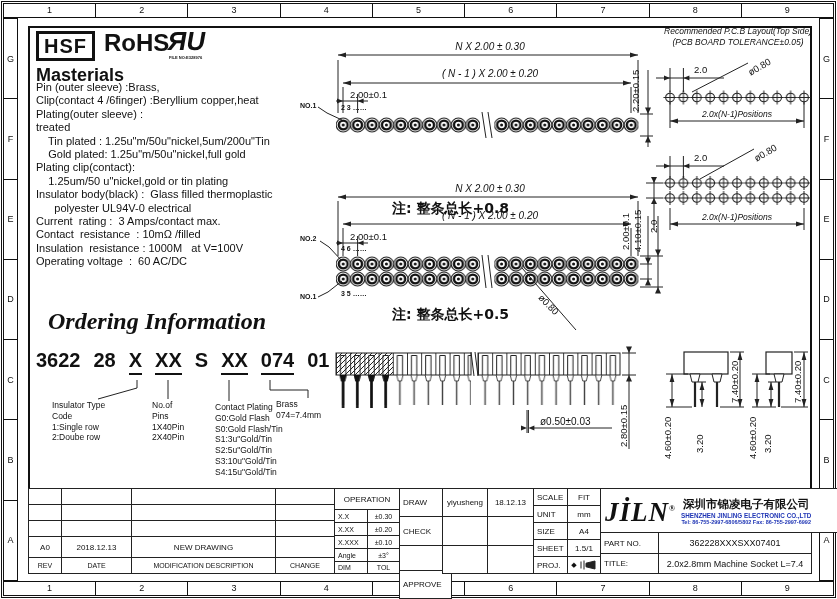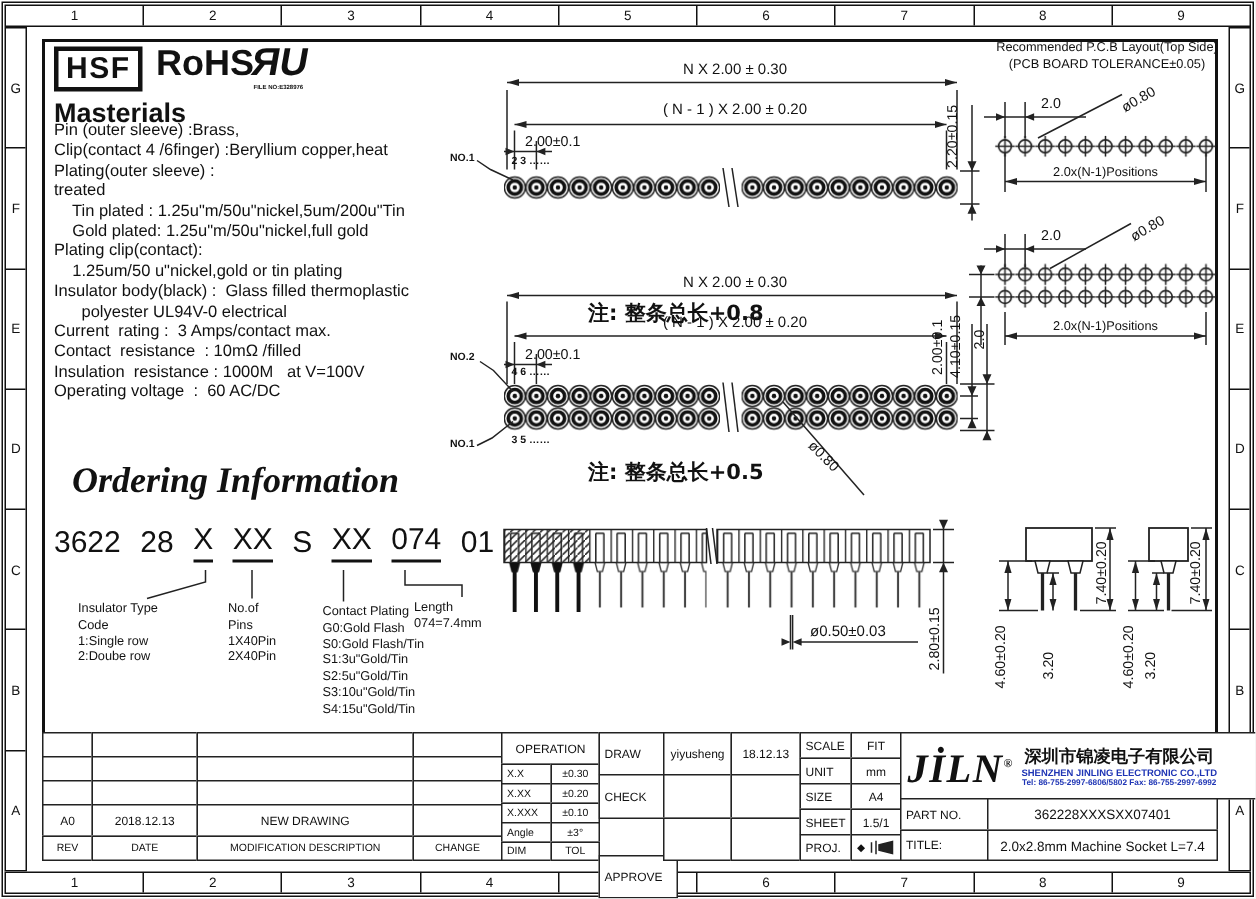--- a/index.html
+++ b/index.html
@@ -12,34 +12,34 @@
   .zone-v>div{flex:1;display:flex;align-items:center;justify-content:center;font-size:9px;border-bottom:1px solid #111;}
   .zone-v>div:last-child{border-bottom:none;}
   #frame{position:absolute;left:28px;top:26px;width:784px;height:548px;border:2px solid #111;box-sizing:border-box;}
   svg{position:absolute;left:0;top:0;}
   svg line, svg polyline{stroke:#222;stroke-width:1;fill:none;}
   svg polygon{fill:#222;}
   .lbl{position:absolute;font-size:10px;white-space:nowrap;color:#111;}
   .sm{font-size:8.5px;}
   .d9{font-size:9.5px;}
   .tiny{font-size:7px;font-weight:bold;}
-  .ctr{text-align:center;}
+  .ctr{text-align:center;font-style:italic;}
   .rl{position:absolute;font-size:9.5px;white-space:nowrap;color:#111;transform-origin:0 0;transform:rotate(-90deg);}
   .r45{position:absolute;font-size:9.5px;white-space:nowrap;transform-origin:0 0;transform:rotate(45deg);}
   .r30{position:absolute;font-size:9.5px;white-space:nowrap;transform-origin:0 0;transform:rotate(-30deg);}
   .note{position:absolute;font-weight:bold;font-size:14px;font-family:"DejaVu Sans","Liberation Sans",sans-serif;}
   .hsfbox{position:absolute;left:36px;top:31px;border:3px solid #111;padding:0 5px;font-size:20px;font-weight:bold;letter-spacing:1px;line-height:24px;}
   .rohs{position:absolute;left:104px;top:29px;font-size:24px;font-weight:bold;}
   .ulmark{position:absolute;left:168px;top:26px;font-size:26px;font-weight:900;transform:skewX(-10deg);}
   .ulfile{position:absolute;left:169px;top:55px;font-size:4px;font-weight:bold;}
   .mhead{position:absolute;left:36px;top:65px;font-size:18px;font-weight:bold;}
   .mat{position:absolute;left:36px;top:81px;font-size:11px;line-height:13.4px;}
   .mat div{white-space:pre;}
   .ordtitle{position:absolute;left:48px;top:308px;font-size:24px;font-weight:bold;font-style:italic;font-family:"Liberation Serif",serif;}
-  .code{position:absolute;left:36px;top:349px;display:flex;gap:13px;font-size:20px;font-weight:normal;align-items:center;}
+  .code{position:absolute;left:36px;top:349px;display:flex;gap:13px;font-size:20px;font-weight:bold;}
   .code span{display:inline-block;}
   .code span.u{border-bottom:2px solid #111;padding-bottom:1px;}
   .callout{position:absolute;font-size:8.5px;line-height:10.8px;}
   .tb{position:absolute;box-sizing:border-box;border:1px solid #222;display:flex;align-items:center;justify-content:center;font-size:8px;overflow:hidden;white-space:nowrap;background:#fff;}
   .tb.lft{justify-content:flex-start;padding-left:3px;}
   .tb.f7{font-size:7px;}
   .cn{font-size:11.5px;font-weight:bold;font-family:"DejaVu Sans",sans-serif;}
   .en{font-size:6.3px;font-weight:bold;color:#1f35b5;}
   .tel{font-size:5.5px;font-weight:bold;color:#1f35b5;}
   .jlogo{font-family:"Liberation Serif",serif;font-weight:bold;font-style:italic;font-size:27px;letter-spacing:1px;line-height:30px;}
@@ -320,21 +320,21 @@
   <div class="callout" style="left:215px;top:402px;">
       <div>Contact  Plating</div>
       <div>G0:Gold  Flash</div>
       <div>S0:Gold  Flash/Tin</div>
       <div>S1:3u"Gold/Tin</div>
       <div>S2:5u"Gold/Tin</div>
       <div>S3:10u"Gold/Tin</div>
       <div>S4:15u"Gold/Tin</div>
     </div>
   <div class="callout" style="left:276px;top:399px;">
-      <div>Length</div>
+      <div>Brass</div>
       <div>074=7.4mm</div>
     </div>
 
   <div class="lbl ctr" style="left:420px;top:41px;width:140px;">N X 2.00 ± 0.30</div>
   <div class="lbl ctr" style="left:405px;top:68px;width:170px;">( N - 1 ) X 2.00 ± 0.20</div>
   <div class="lbl d9" style="left:350px;top:89px;">2.00±0.1</div>
   <div class="lbl tiny" style="left:300px;top:102px;">NO.1</div>
   <div class="lbl tiny" style="left:341px;top:104px;">2  3 ……</div>
   <div class="rl" style="left:630px;top:112px;">2.20±0.15</div>
   <div class="note" style="left:392px;top:200px;">注: 整条总长+0.8</div>

